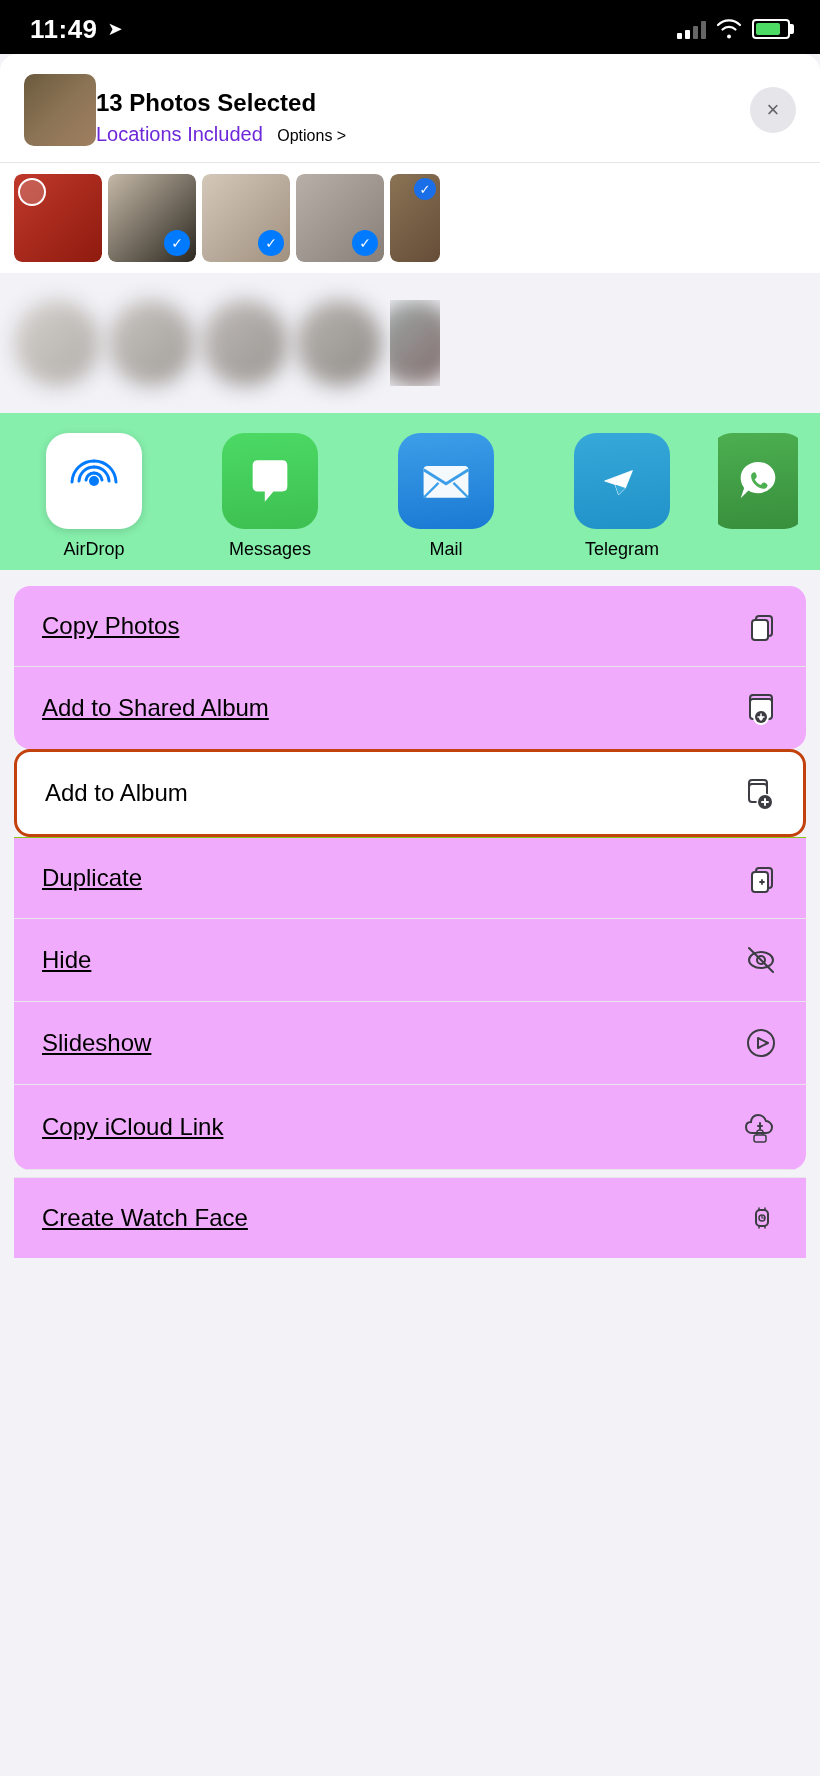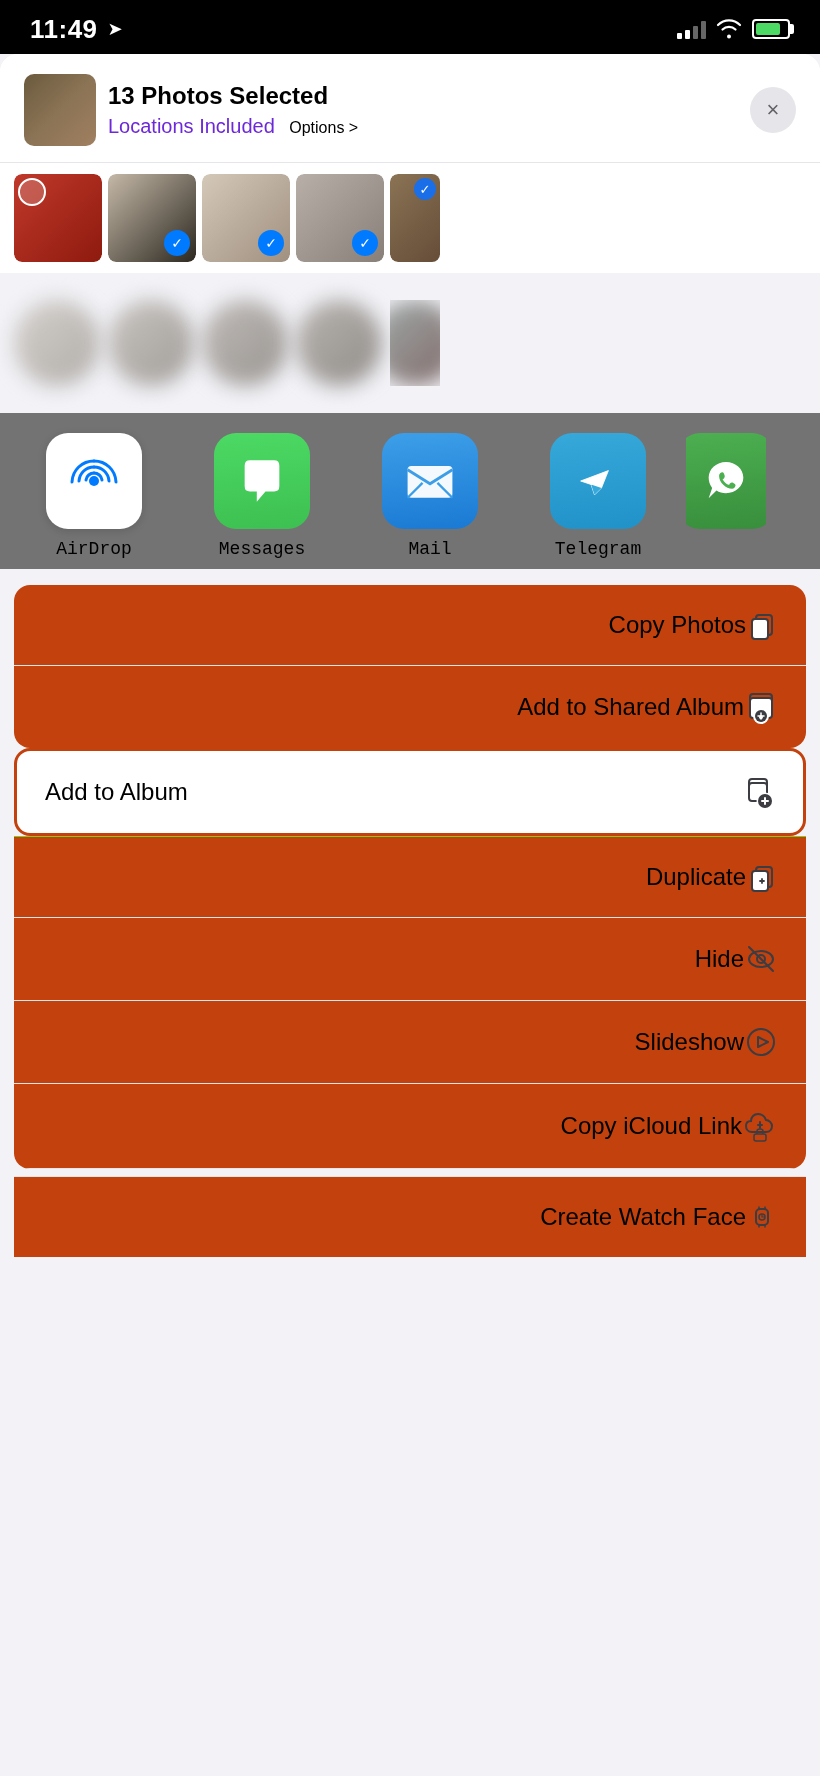--- a/index.html
+++ b/index.html
@@ -84,22 +84,22 @@
       border-radius: 18px 18px 0 0;
       padding: 20px 24px 16px;
       display: flex;
       align-items: center;
       justify-content: space-between;
       border-bottom: 1px solid #e5e5ea;
       margin-top: 0;
     }
     .share-header-left {
       display: flex;
-      align-items: center;
-      gap: 12px;
+      align-items: flex-end;
+      gap: 0;
     }
     .share-thumbnail {
       width: 72px;
       height: 72px;
       border-radius: 10px;
       background: #8b7355;
       overflow: hidden;
       flex-shrink: 0;
     }
     .share-thumbnail-inner {
@@ -189,26 +189,25 @@
       border-radius: 50%;
       overflow: hidden;
     }
     .avatar-c1 { background: linear-gradient(135deg, #d4d0cc, #b0aca8); }
     .avatar-c2 { background: linear-gradient(135deg, #c8c4c0, #a09c98); }
     .avatar-c3 { background: linear-gradient(135deg, #c0bbb8, #989490); }
     .avatar-c4 { background: linear-gradient(135deg, #b8b4b0, #908c88); }
 
     
     .app-icons-row {
-      background: #737373;
-      display: flex;
-      gap: 8px;
+      background: #86efac;
+      display: flex;
+      gap: 16px;
       padding: 20px 14px 10px;
       overflow: hidden;
-      font-family: Liberation Mono, monospace;
     }
     .app-icon-item {
       flex-shrink: 0;
       width: 160px;
       display: flex;
       flex-direction: column;
       align-items: center;
       gap: 10px;
       cursor: pointer;
     }
@@ -237,25 +236,26 @@
     .messages-bg { background: linear-gradient(175deg, #4cd964, #3dc051); }
     
     .mail-bg { background: linear-gradient(175deg, #3d9ee8, #1a7ad4); }
     
     .telegram-bg { background: linear-gradient(175deg, #36a8d9, #2192c8); }
     
     .whatsapp-bg { background: linear-gradient(175deg, #4caf50, #388e3c); }
     .action-item {
       display: flex;
       align-items: center;
-      justify-content: flex-end;
+      justify-content: space-between;
       padding: 24px 28px;
       border-bottom: 1px solid #e5e5ea;
       cursor: pointer;
-      background: #c2410c;
+      background: #f0abfc;
+      text-decoration: underline;
     }
     .action-item:last-child {
       border-bottom: none;
     }
     .action-label {
       font-size: 24px;
       color: #000;
       font-weight: 400;
     }
     .highlighted-item {

